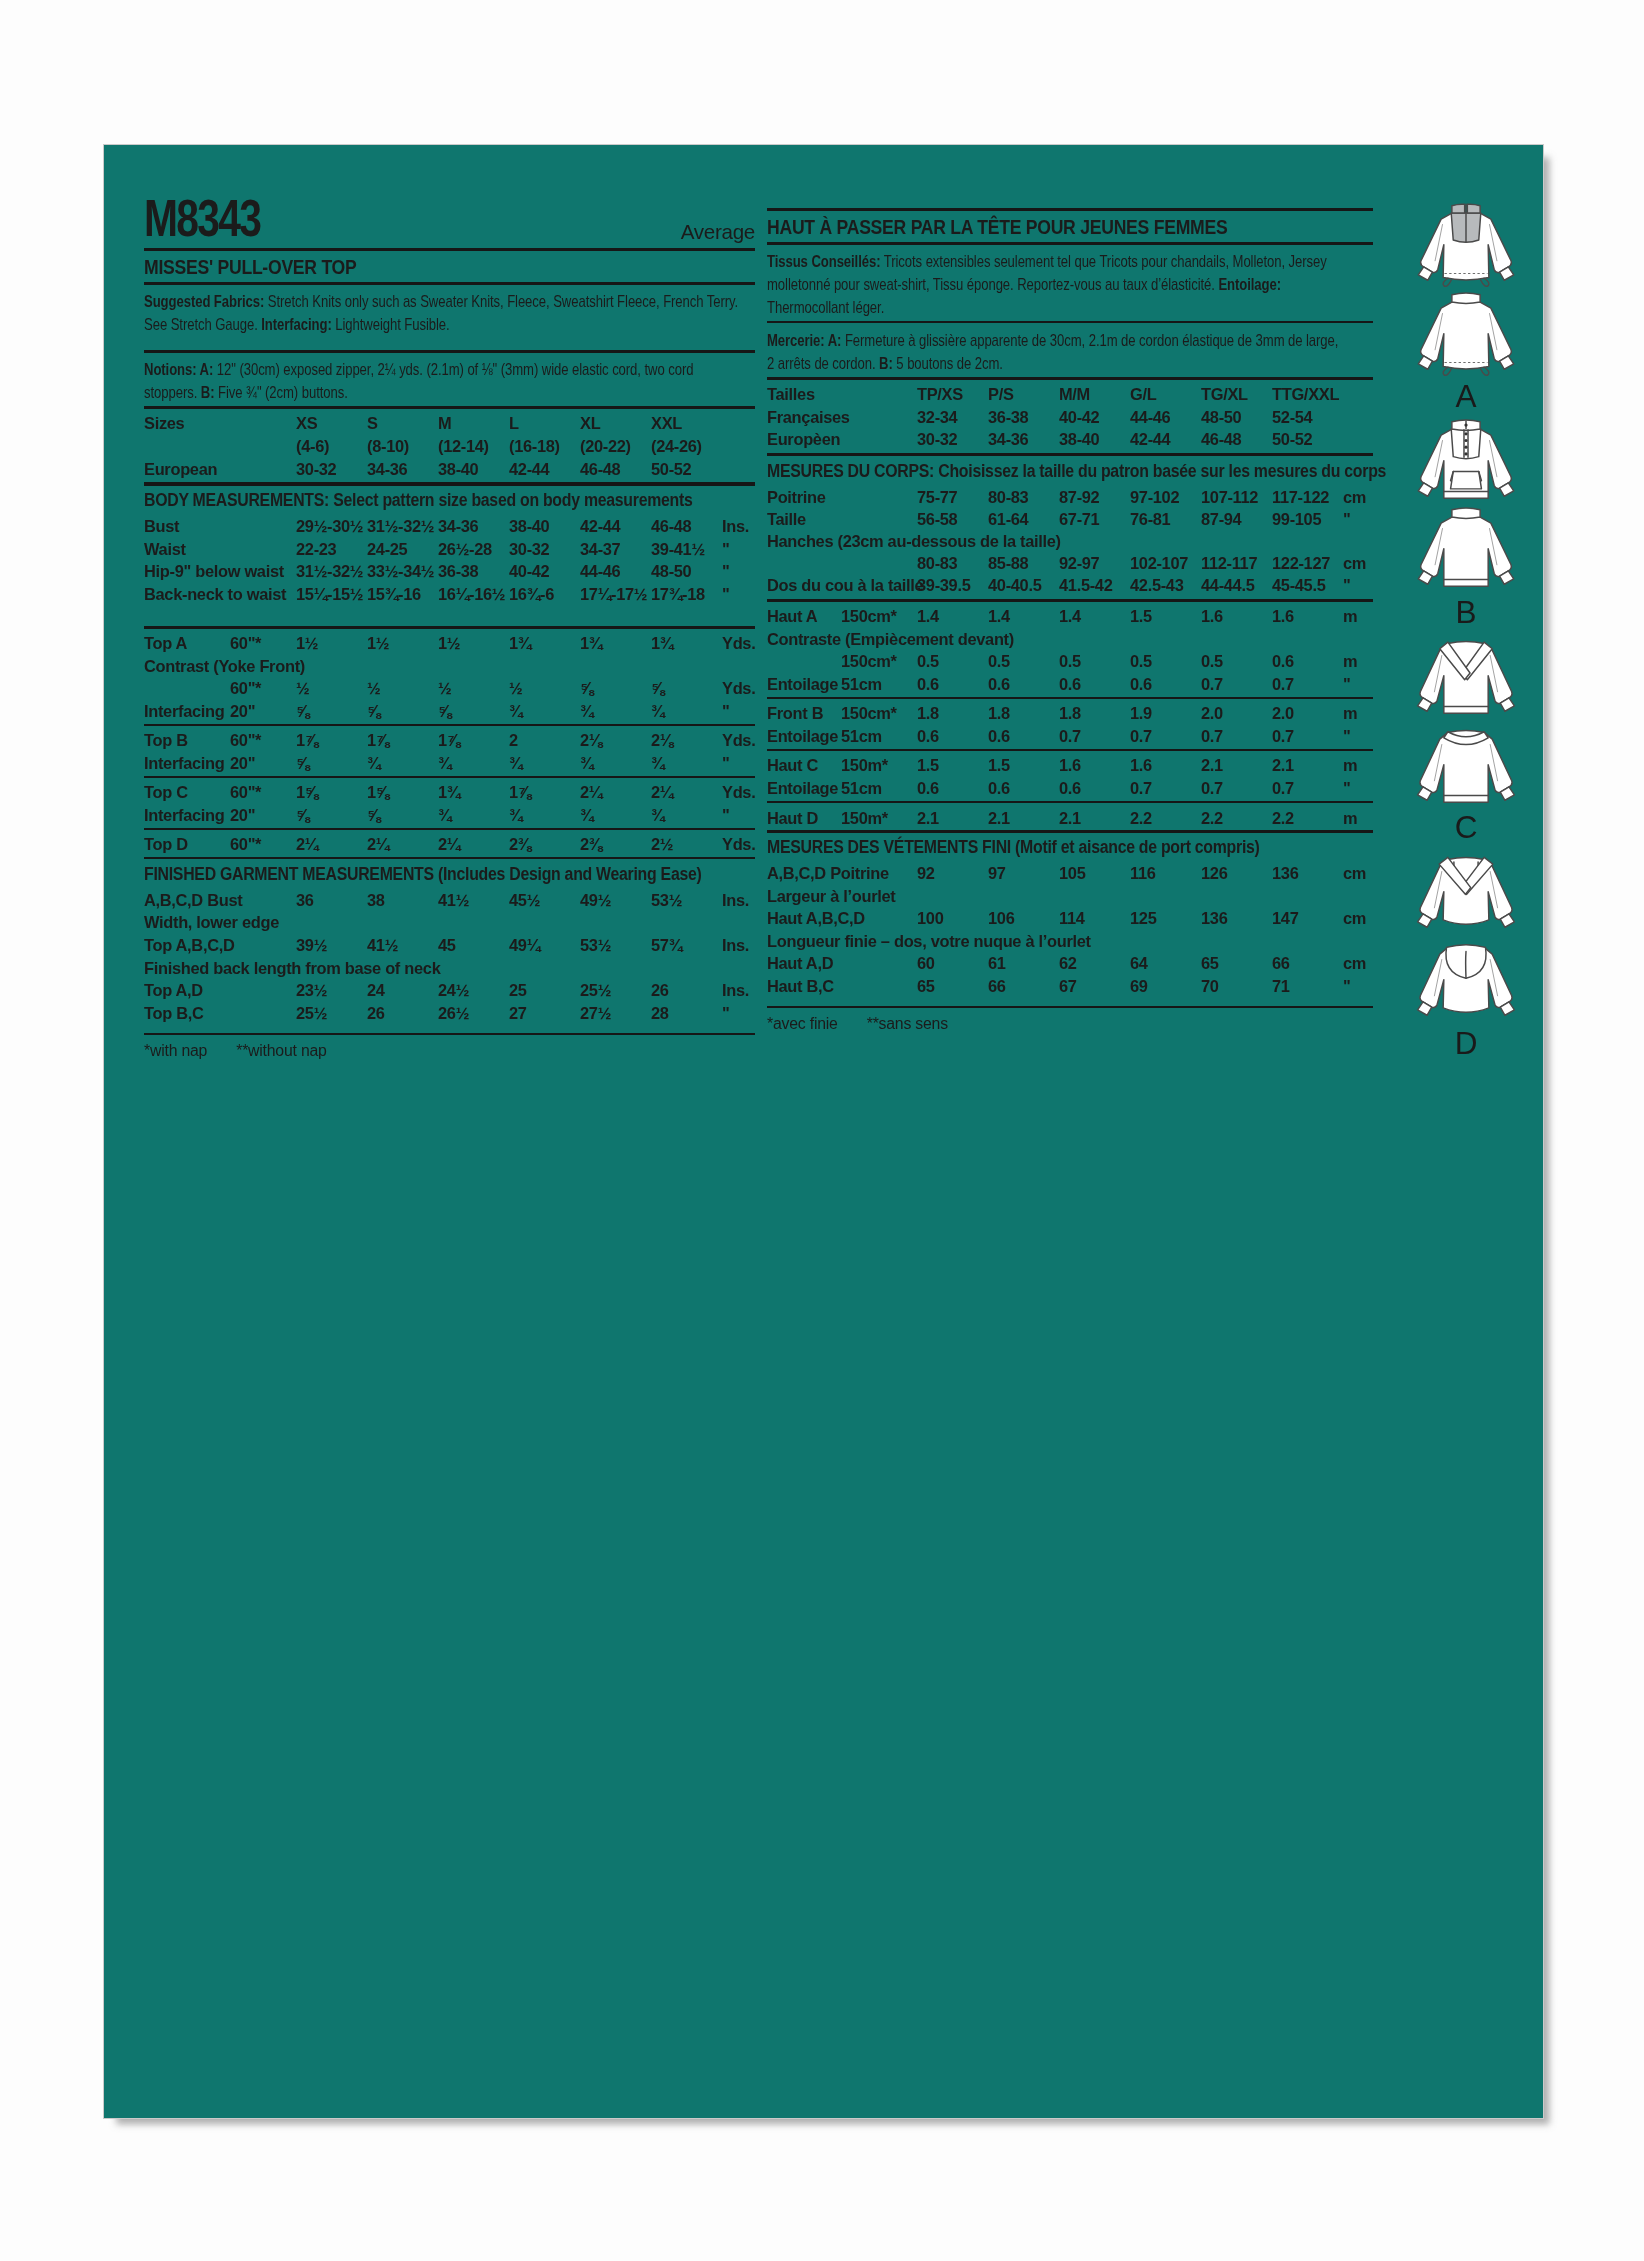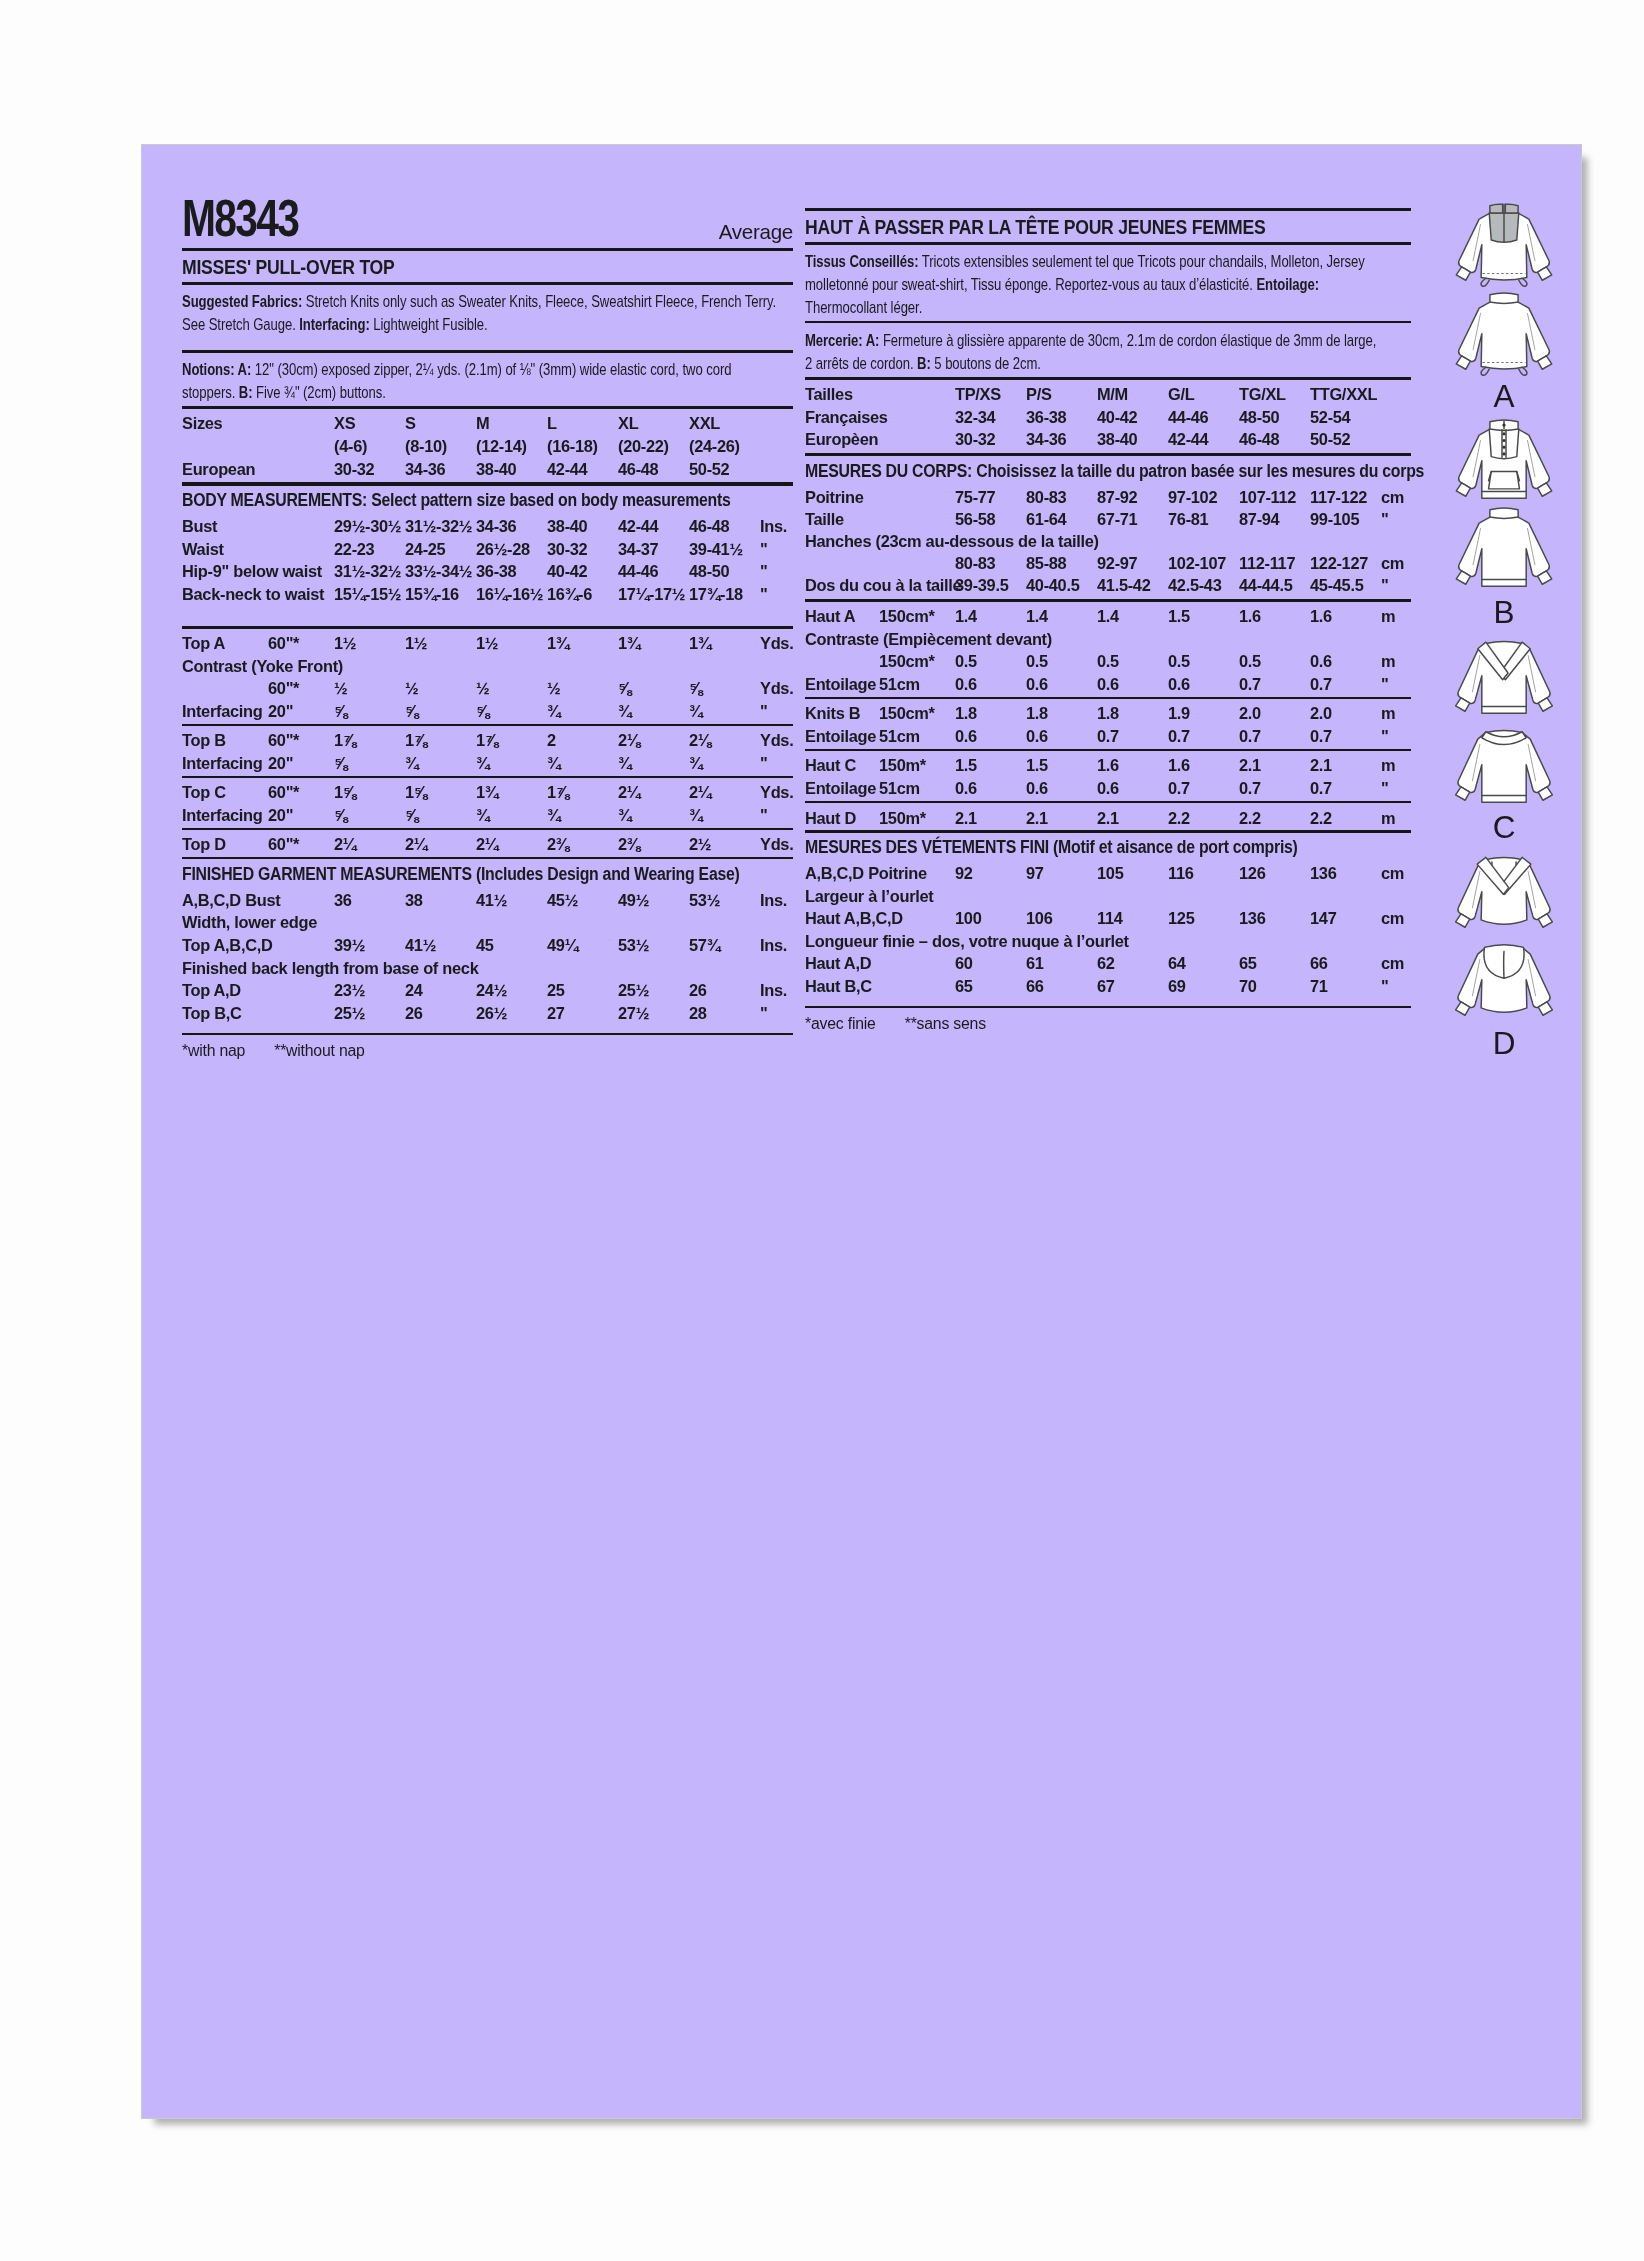--- a/index.html
+++ b/index.html
@@ -1,18 +1,18 @@
 <!DOCTYPE html>
 <html style="font-size:11px"><head>
 <meta charset="utf-8">
 <style>
   html,body{margin:0;padding:0;}
   body{width:1645px;height:2261px;background:#fdfdfd;font-family:"Liberation Sans",sans-serif;color:#1b1b1b;position:relative;}
-  .sheet{position:absolute;left:103px;top:144px;width:1439px;height:1973px;background:#c4b5fd;
-         border:1.4px solid #cacaca;box-shadow:9.6px 9.6px 6.9px -3.4px rgba(110,110,110,0.55);margin-left:38px;}
+  .sheet{position:absolute;left:103px;top:144px;width:1439px;height:1973px;background:#0f766e;
+         border:1.4px solid #cacaca;box-shadow:9.6px 9.6px 6.9px -3.4px rgba(110,110,110,0.55);}
   .col{position:absolute;top:59px;}
   .col-en{left:40px;width:611px;}
   .col-fr{left:663px;width:606px;}
   
   .hdr{position:relative;height:40px;}
   .code{font-size:51px;font-weight:bold;letter-spacing:-2.1px;transform:scaleX(0.80);transform-origin:0 100%;
         position:absolute;left:0;bottom:-4.1px;white-space:nowrap;}
   .difficulty{position:absolute;right:0;bottom:0;font-size:20.6px;letter-spacing:-0.3px;}
   .rule{background:#161616;height:2.7px;}
   .r5{height:3.4px;}
@@ -448,21 +448,21 @@
           <span>0.6</span>
           <span>0.6</span>
           <span>0.7</span>
           <span>0.7</span>
           <span>"</span>
         </div>
       </div>
     <div class="rule sect"></div>
     <div class="tbl">
         <div class="trow">
-          <span>Knits B</span>
+          <span>Front B</span>
           <span>150cm*</span>
           <span>1.8</span>
           <span>1.8</span>
           <span>1.8</span>
           <span>1.9</span>
           <span>2.0</span>
           <span>2.0</span>
           <span>m</span>
         </div>
         <div class="trow">

